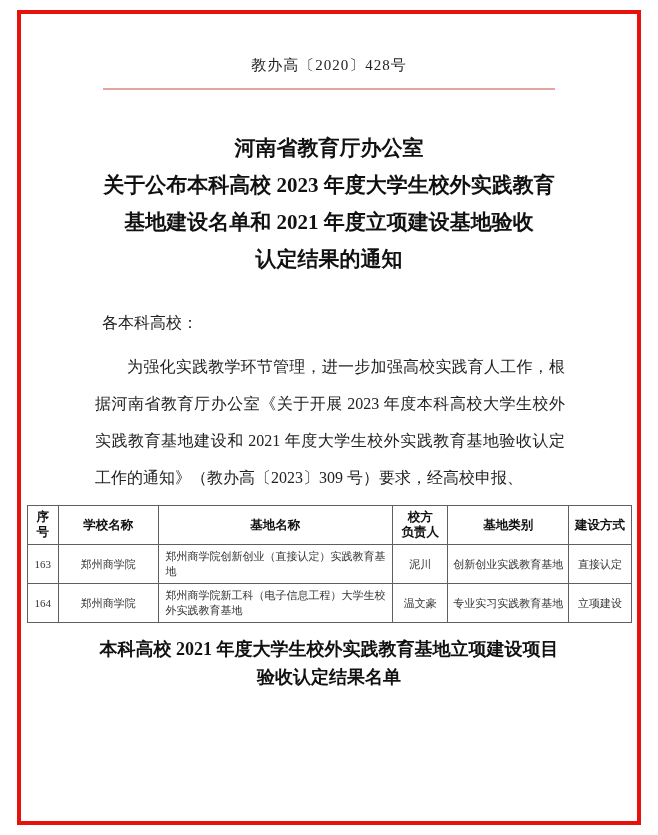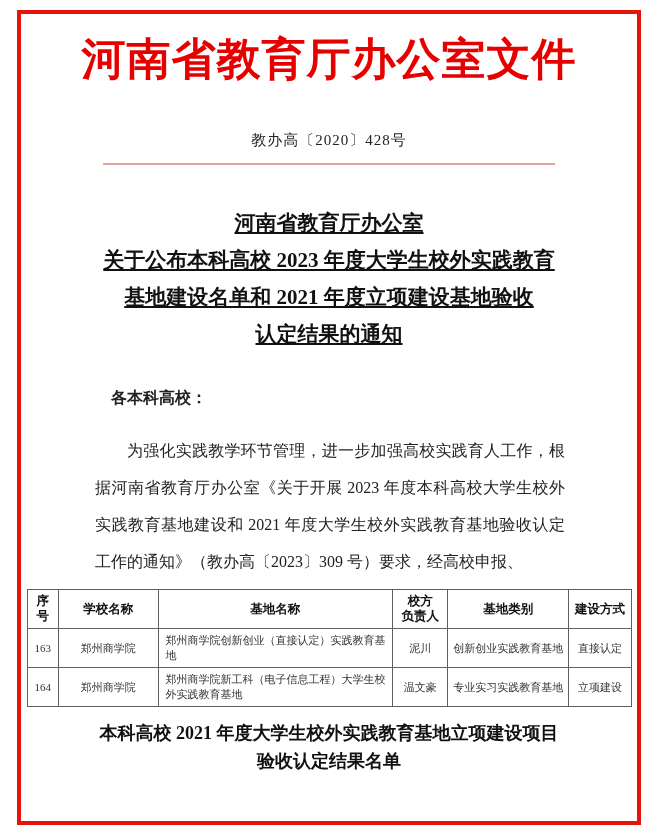--- a/index.html
+++ b/index.html
@@ -24,28 +24,27 @@
     font-size:15px;color:#222;letter-spacing:1px;
   }
   .red-rule{
     margin:13px auto 0 auto;width:452px;height:2px;
     background:#e4a59f;border:none;
   }
   .main-title{
     margin-top:40px;text-align:center;
     font-size:21px;font-weight:bold;line-height:37px;
     color:#111;
-    text-decoration:underline;
   }
   .body-text{
     margin:26px 72px 0 74px;
     font-size:16px;line-height:37px;text-align:justify;color:#222;
   }
   .body-text .para{text-indent:2em;margin:0;}
-  .body-text .salutation{margin:16px;font-weight:bold;}
+  .body-text .salutation{margin:7px;}
   .table-title{
     text-align:center;font-weight:bold;font-size:18px;color:#111;
     margin:12px 30px 0 30px;line-height:28px;
   }
   table.doc-table{
     width:605px;margin:9px auto 0 auto;
     border-collapse:collapse;table-layout:fixed;
   }
   table.doc-table th,table.doc-table td{
     border:1px solid #5f5f5f;
@@ -65,21 +64,20 @@
   #t1 td{height:30px;}
   
   #t1 .c0{width:5.2%;} #t1 .c1{width:16.5%;} #t1 .c2{width:38.8%;}
   #t1 .c3{width:9.2%;} #t1 .c4{width:20.0%;} #t1 .c5{width:10.3%;}
 </style>
 </head>
 <body>
 
 <div class="frame">
 
-  <div class="org-title">河南省教育厅办公室文件</div>
 
   <div class="doc-number">教办高〔2020〕428号</div>
 
   <div class="red-rule"></div>
 
   <div class="main-title">
     <div>河南省教育厅办公室</div>
     <div>关于公布本科高校 2023 年度大学生校外实践教育</div>
     <div>基地建设名单和 2021 年度立项建设基地验收</div>
     <div>认定结果的通知</div>

